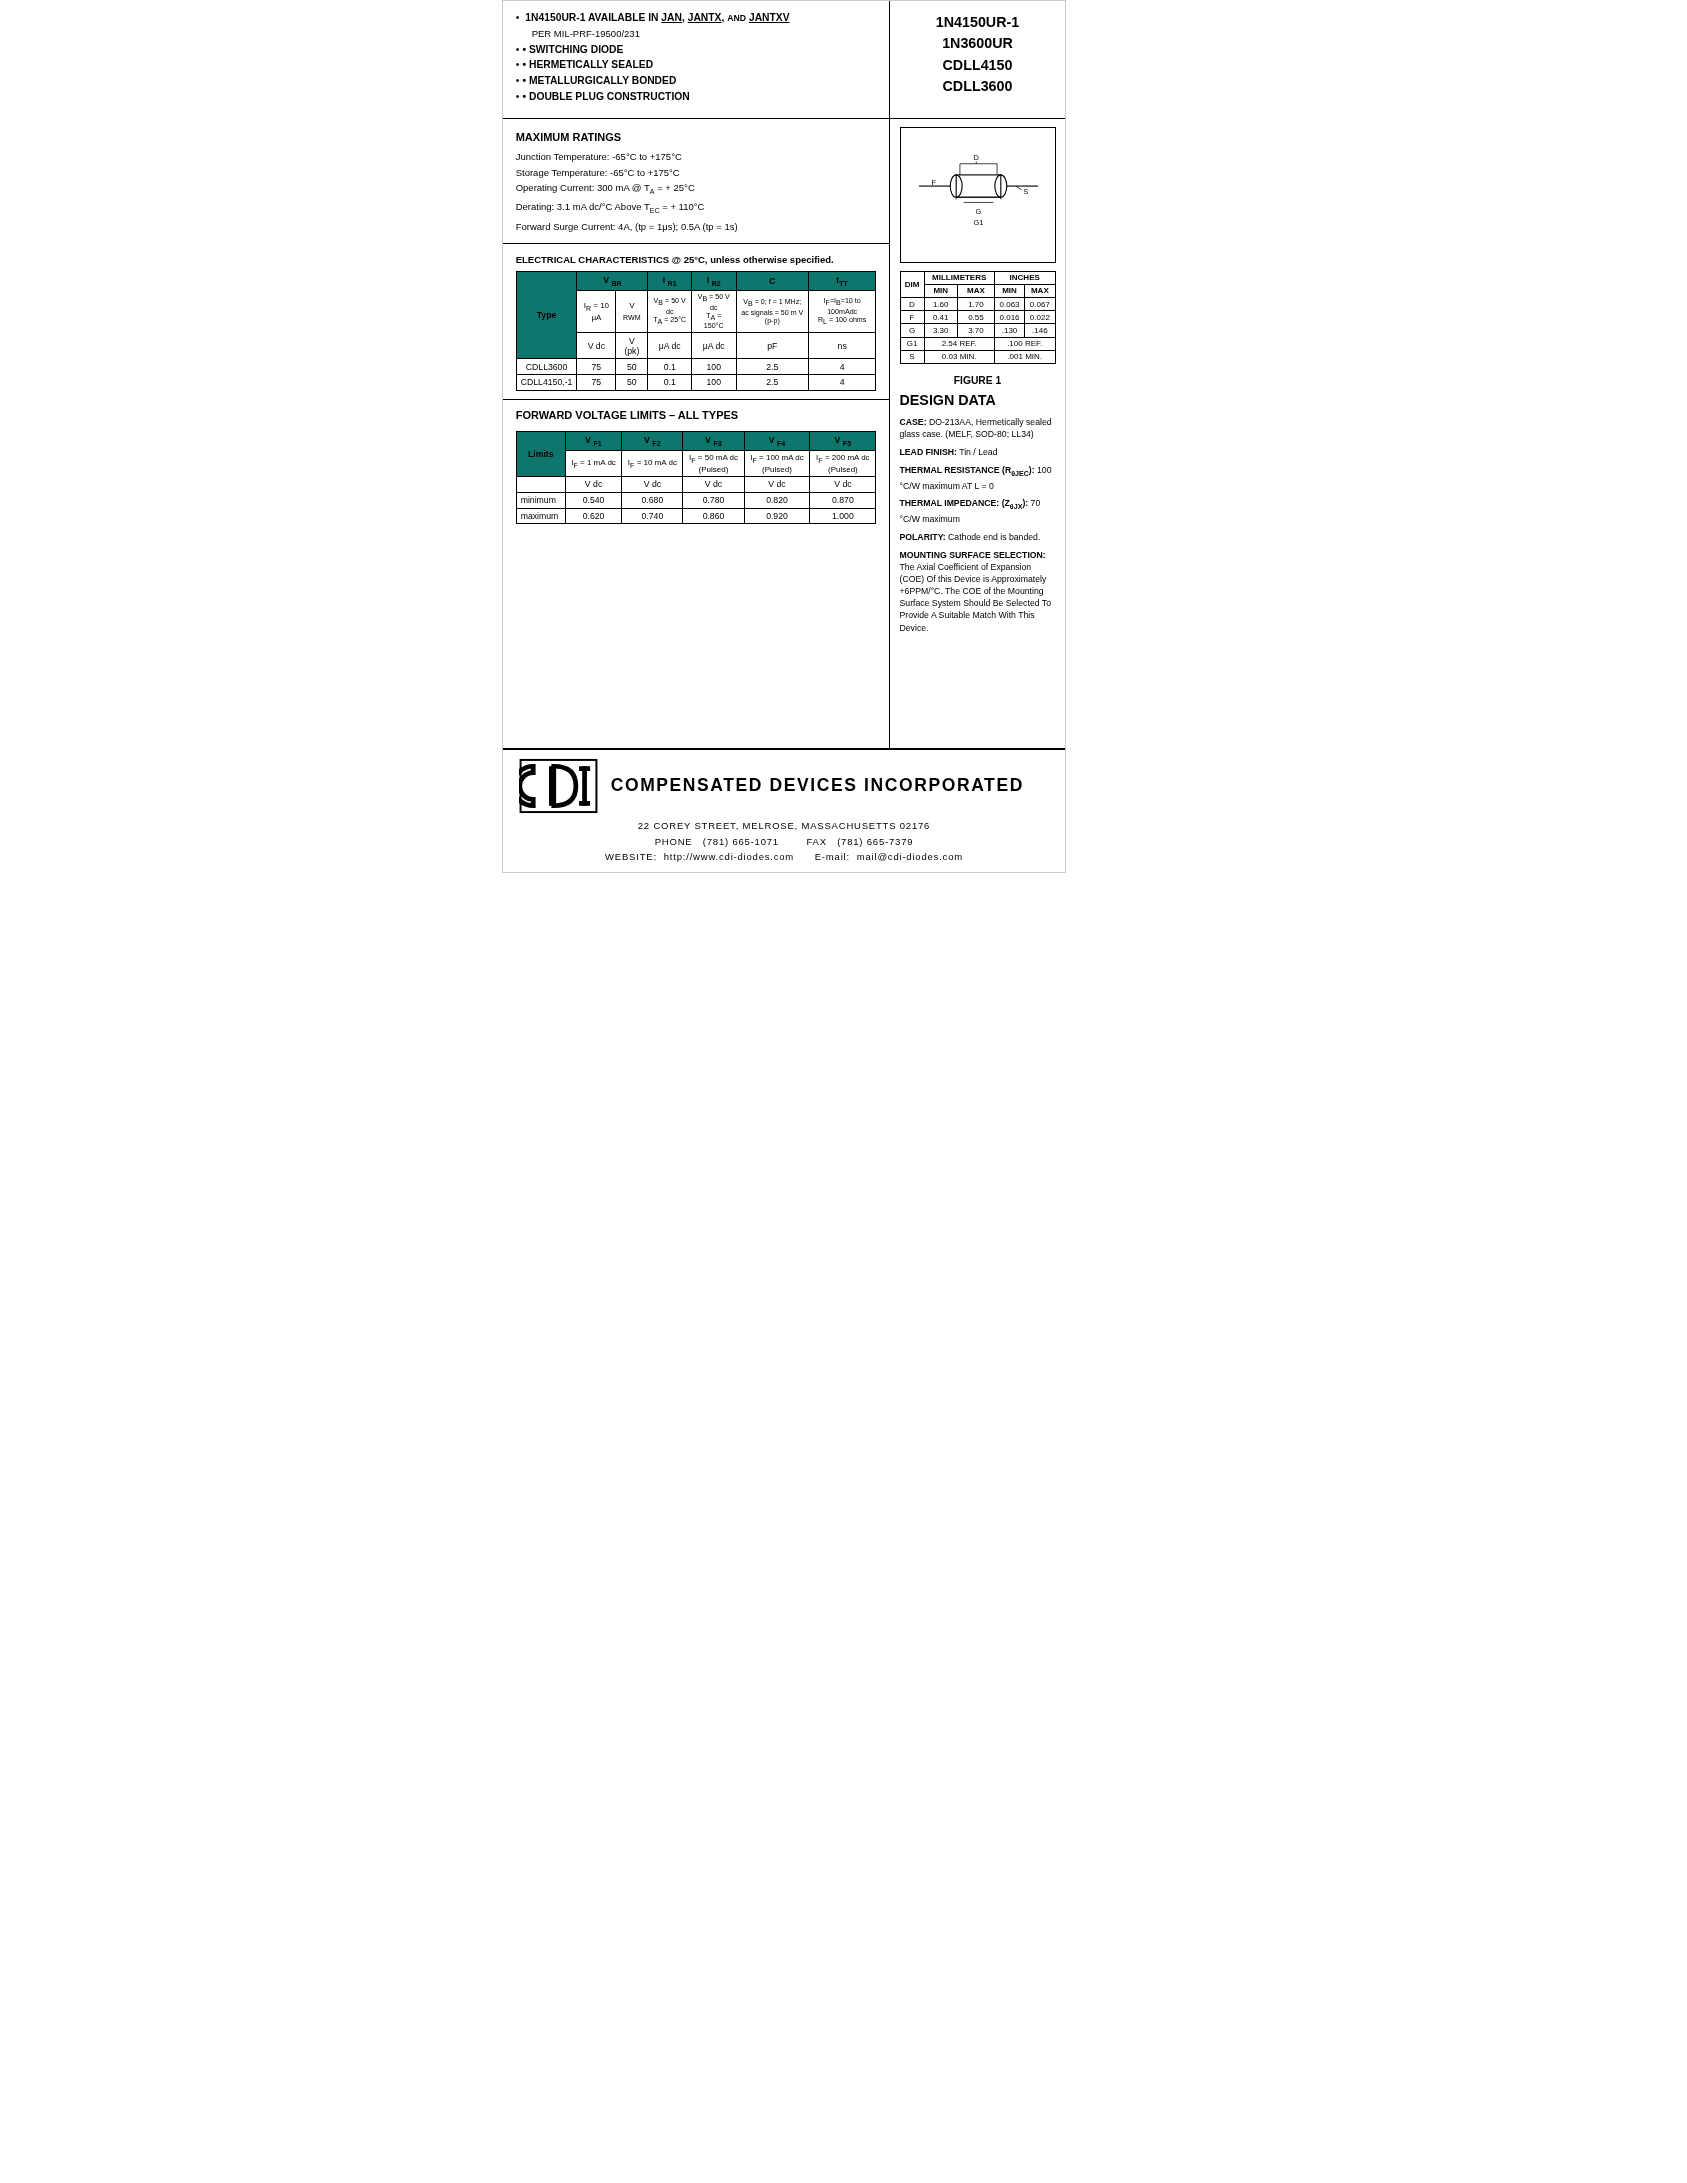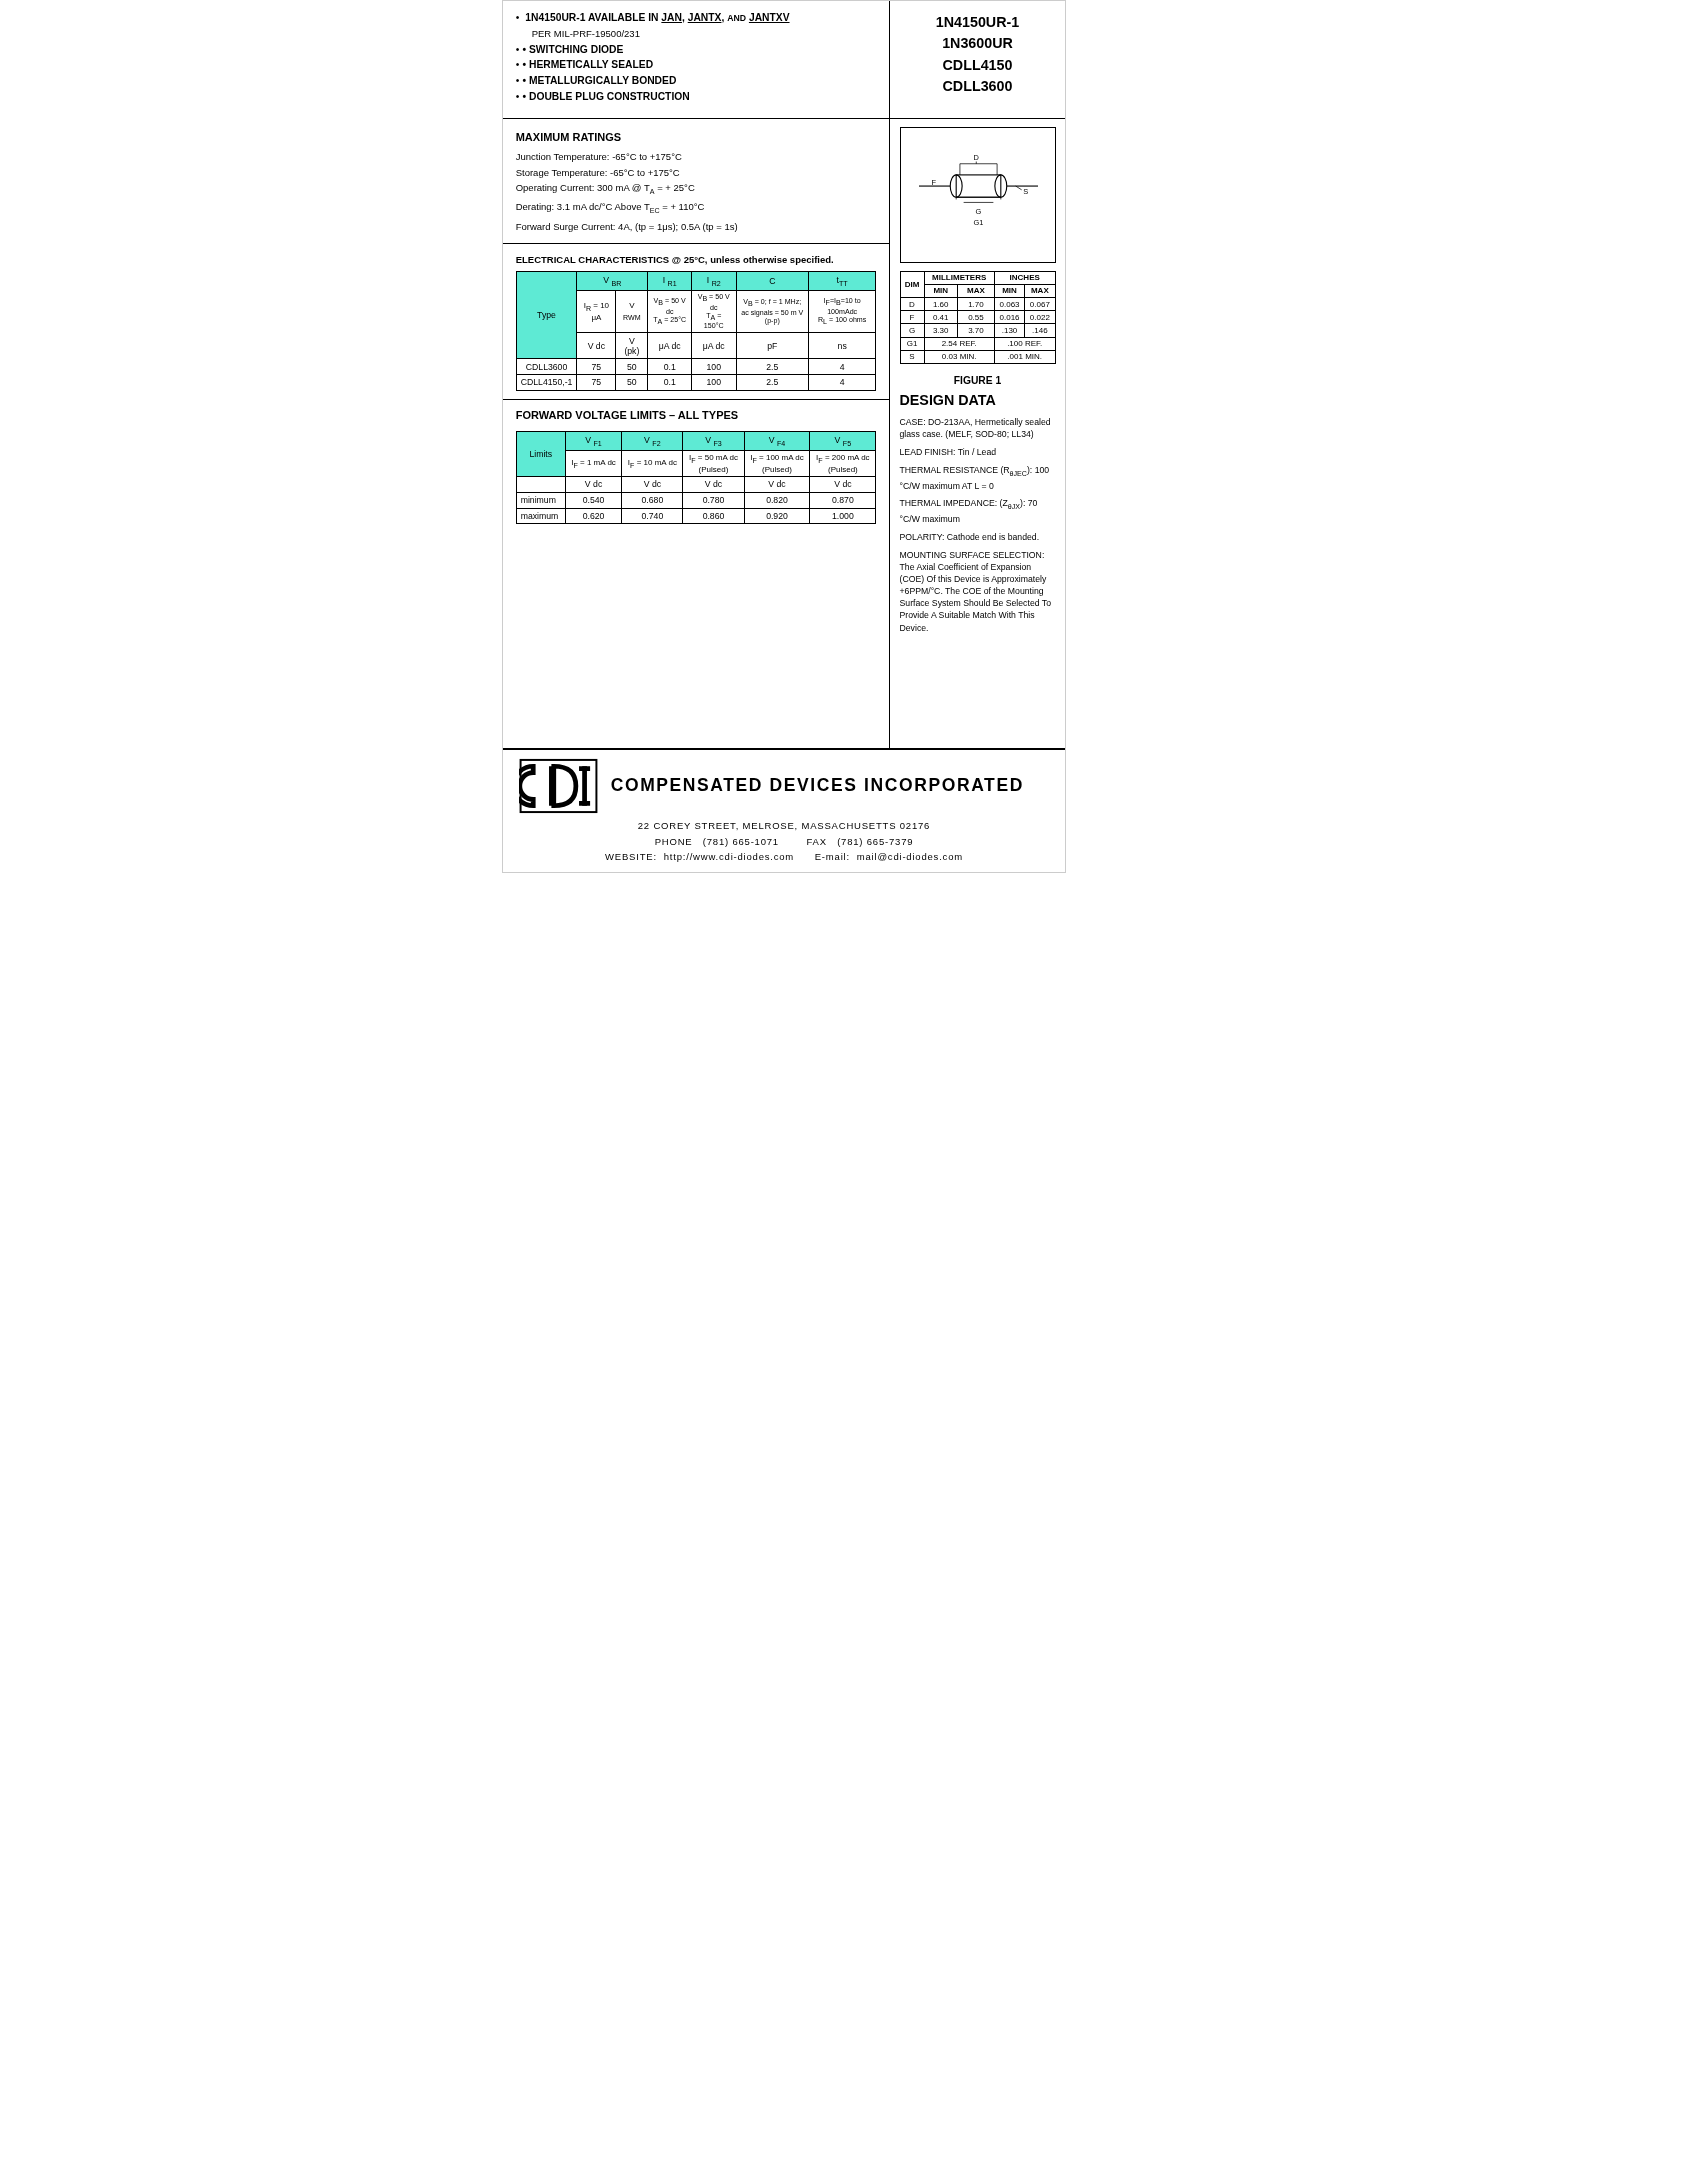--- a/index.html
+++ b/index.html
@@ -96,22 +96,22 @@
       border-collapse: collapse;
       width: 100%;
       font-size: 8.7px;
     }
     table th, table td {
       border: 0.8px solid #000;
       padding: 2.4px 4px;
       text-align: center;
     }
     table th {
-      font-weight: normal;
-      background: #5eead4;
+      font-weight: bold;
+      background: #0f766e;
     }
     .align-left { text-align: left !important; }
 
     .forward-voltage {
       padding: 9.5px 12.7px 8px 12.7px;
     }
     .forward-voltage .section-title {
       font-size: 11px;
       font-weight: bold;
       margin-bottom: 10px;
@@ -138,21 +138,21 @@
       font-size: 14.3px;
       font-weight: bold;
       margin-bottom: 8px;
     }
     .design-data p {
       font-size: 8.7px;
       margin-bottom: 5.6px;
       line-height: 1.4;
     }
     .design-data p strong {
-      font-weight: normal;
+      font-weight: bold;
       margin-top: 32px;
     }
 
     
     .dim-table {
       border-collapse: collapse;
       width: 100%;
       font-size: 8px;
       margin-top: 3.2px;
     }

